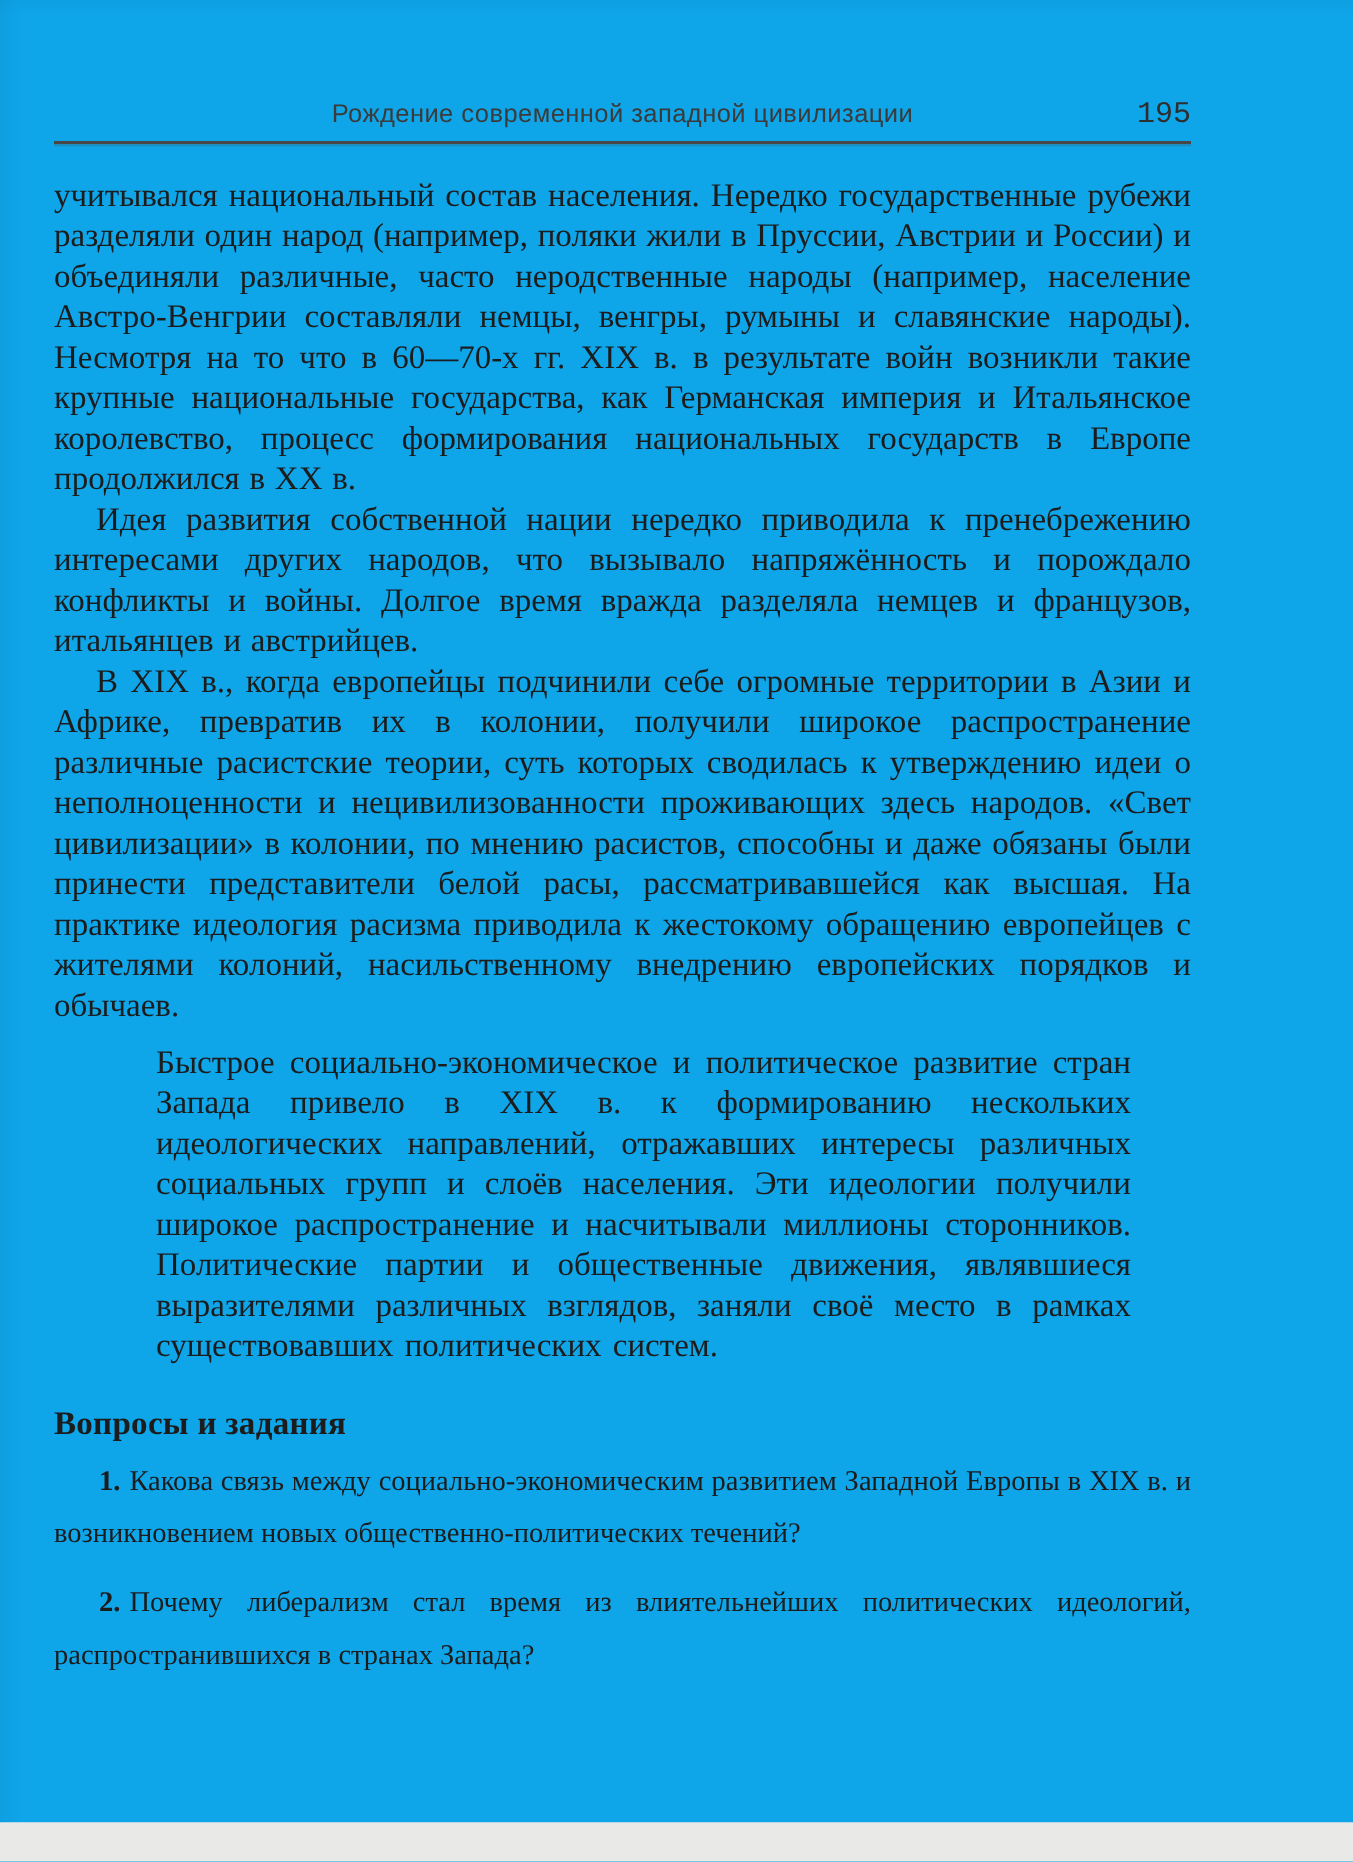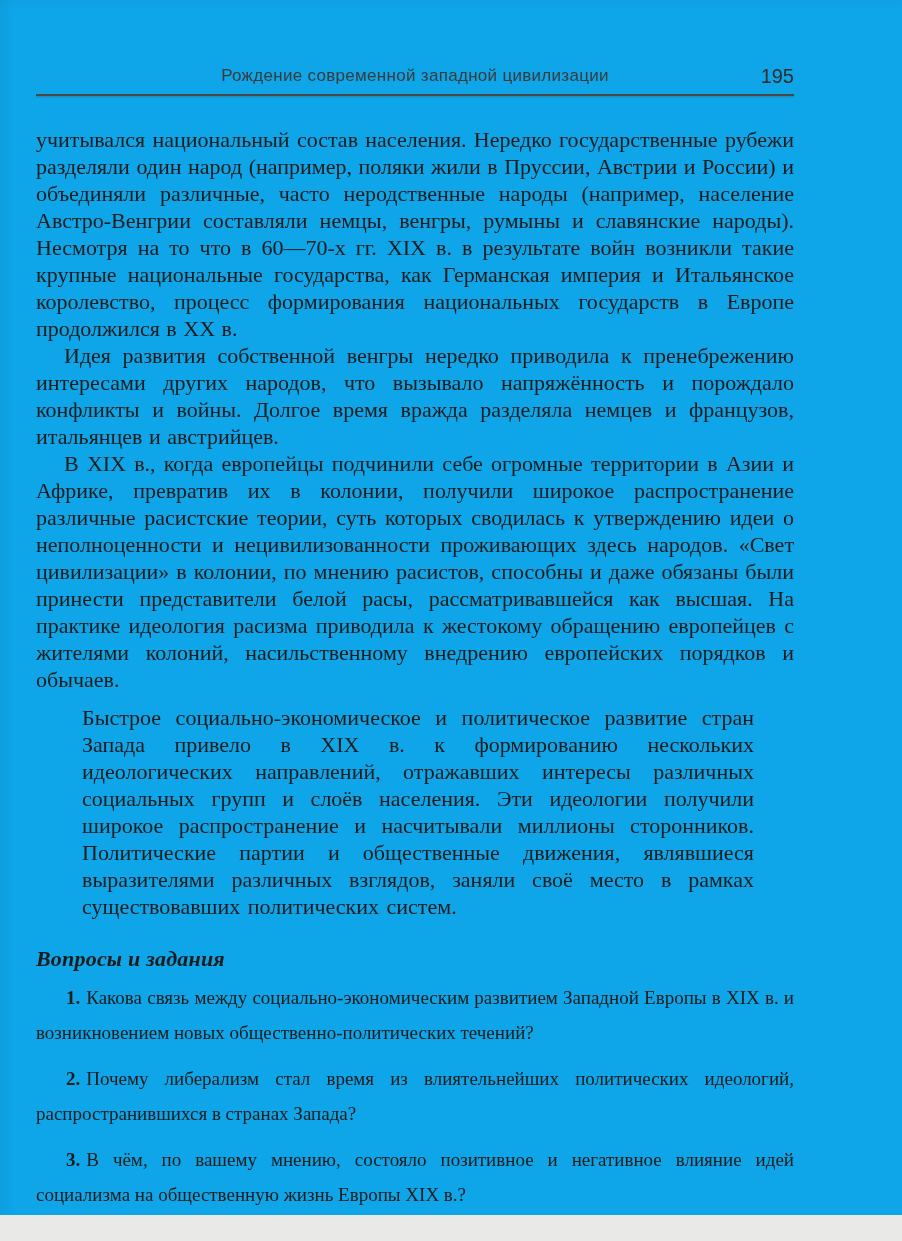--- a/index.html
+++ b/index.html
@@ -46,64 +46,63 @@
     text-align: center;
     font-family: "Liberation Sans", "DejaVu Sans", sans-serif;
     font-size: 17px;
     letter-spacing: 0.3px;
     color: #3b3b3b;
   }
   .page-number {
     position: absolute;
     right: 0;
     bottom: 8px;
-    font-family: Liberation Sans, sans-serif;
+    font-family: Liberation Mono, monospace;
     font-size: 20px;
     color: #2e2e2e;
   }
   .header-rule {
     position: absolute;
     left: 0;
     right: 0;
     bottom: 0;
     height: 0;
     border: 0;
     border-top: 2.5px solid #474745;
     box-shadow: 0 1.5px 0 rgba(70,70,70,0.25);
     margin: 0;
   }
   .body-text {
-    margin-top: 30px;
+    margin-top: 20px;
     font-size: 22px;
     line-height: 27px;
     text-align: justify;
   }
   .body-text p {
     margin: 0;
     word-spacing: 1px;
   }
   p.indented {
     text-indent: 28px;
   }
   .summary-block {
-    margin: 11px 40px 0 46px;
+    margin: 11px 40px 0 68px;
     font-size: 22px;
     line-height: 27px;
     text-align: justify;
     word-spacing: 2px;
   }
   .questions-section {
     margin-top: 26px;
   }
   .section-title {
     margin: 0 0 8px 0;
     font-size: 22px;
     font-weight: bold;
     letter-spacing: 0.2px;
-    font-style: italic;
   }
   .question {
     margin: 0 0 11px 0;
     font-size: 19px;
     line-height: 35px;
     text-align: justify;
     text-indent: 30px;
   }
   .q-num {
     font-weight: bold;
@@ -117,37 +116,34 @@
   <div class="content">
 
     <div class="running-header">
       <div class="running-title">Рождение современной западной цивилизации</div>
       <div class="page-number">195</div>
       <hr class="header-rule">
     </div>
 
     <div class="body-text">
       <p>учитывался национальный состав населения. Нередко государственные рубежи разделяли один народ (например, поляки жили в Пруссии, Австрии и России) и объединяли различные, часто неродственные народы (например, население Австро-Венгрии составляли немцы, венгры, румыны и славянские народы). Несмотря на то что в 60—70-х гг. XIX в. в результате войн возникли такие крупные национальные государства, как Германская империя и Итальянское королевство, процесс формирования национальных государств в Европе продолжился в XX в.</p>
-      <p class="indented">Идея развития собственной венгры нередко приводила к пренебрежению интересами других народов, что вызывало напряжённость и порождало конфликты и войны. Долгое время вражда разделяла немцев и французов, итальянцев и австрийцев.</p>
+      <p class="indented">Идея развития собственной нации нередко приводила к пренебрежению интересами других народов, что вызывало напряжённость и порождало конфликты и войны. Долгое время вражда разделяла немцев и французов, итальянцев и австрийцев.</p>
       <p class="indented">В XIX в., когда европейцы подчинили себе огромные территории в Азии и Африке, превратив их в колонии, получили широкое распространение различные расистские теории, суть которых сводилась к утверждению идеи о неполноценности и нецивилизованности проживающих здесь народов. «Свет цивилизации» в колонии, по мнению расистов, способны и даже обязаны были принести представители белой расы, рассматривавшейся как высшая. На практике идеология расизма приводила к жестокому обращению европейцев с жителями колоний, насильственному внедрению европейских порядков и обычаев.</p>
     </div>
 
     <div class="summary-block">Быстрое социально-экономическое и политическое развитие стран Запада привело в XIX в. к формированию нескольких идеологических направлений, отражавших интересы различных социальных групп и слоёв населения. Эти идеологии получили широкое распространение и насчитывали миллионы сторонников. Политические партии и общественные движения, являвшиеся выразителями различных взглядов, заняли своё место в рамках существовавших политических систем.</div>
 
     <div class="questions-section">
       <h2 class="section-title">Вопросы и задания</h2>
 
       <p class="question">
         <span class="q-num">1.</span><span>Какова связь между социально-экономическим развитием Западной Европы в XIX в. и возникновением новых общественно-политических течений?</span>
       </p>
 
       <p class="question">
         <span class="q-num">2.</span><span>Почему либерализм стал время из влиятельнейших политических идеологий, распространившихся в странах Запада?</span>
       </p>
 
-      <p class="question">
-        <span class="q-num">3.</span><span>В чём, по вашему мнению, состояло позитивное и негативное влияние идей социализма на общественную жизнь Европы XIX в.?</span>
-      </p>
 
     </div>
 
   </div>
 </div>
 
 </body></html>

